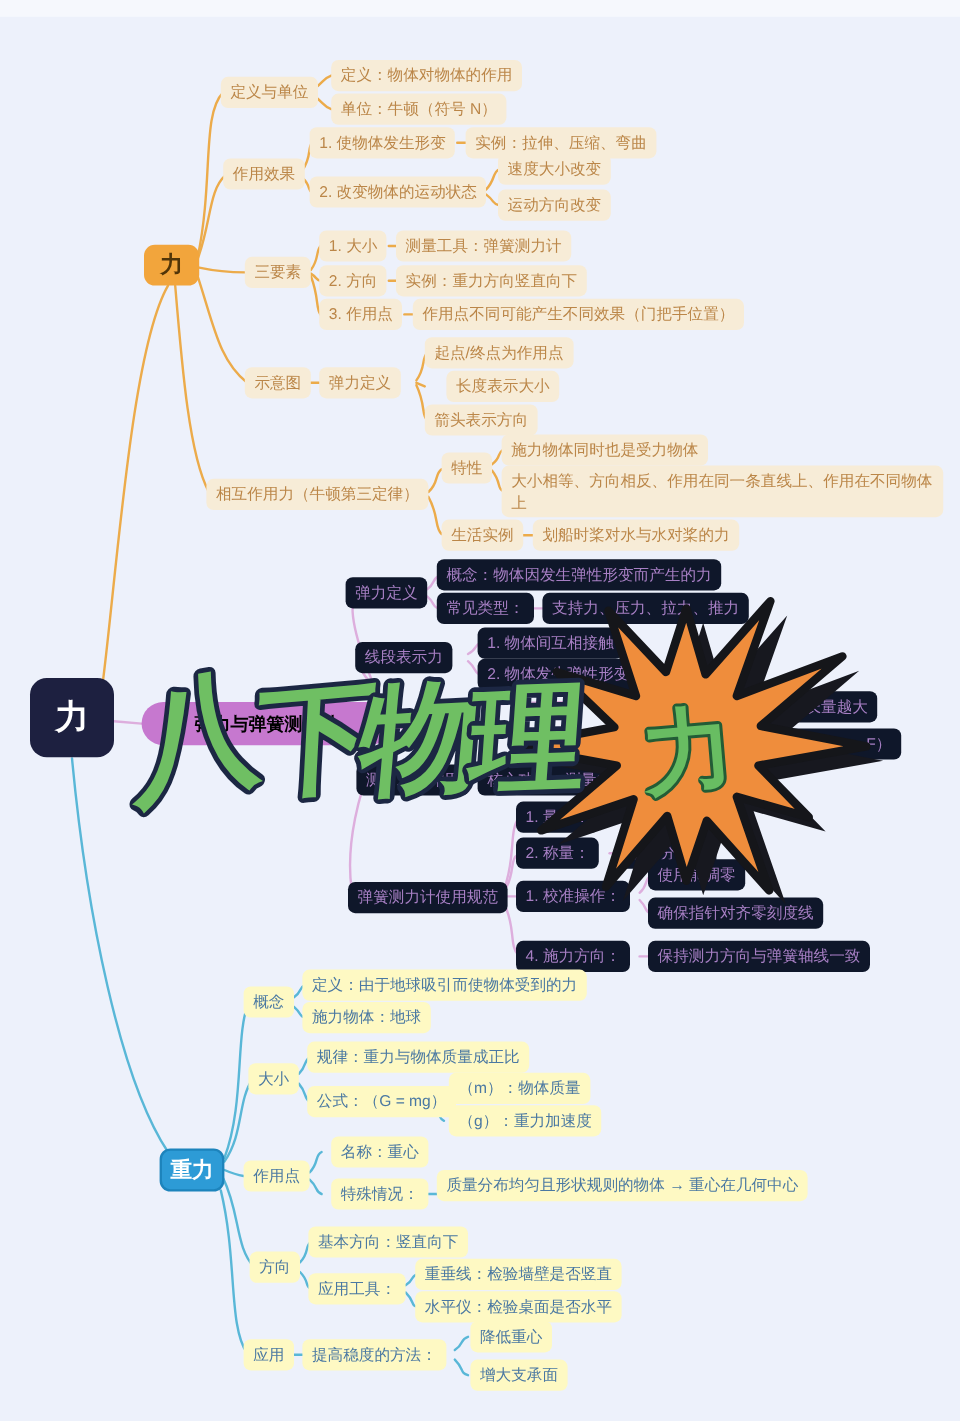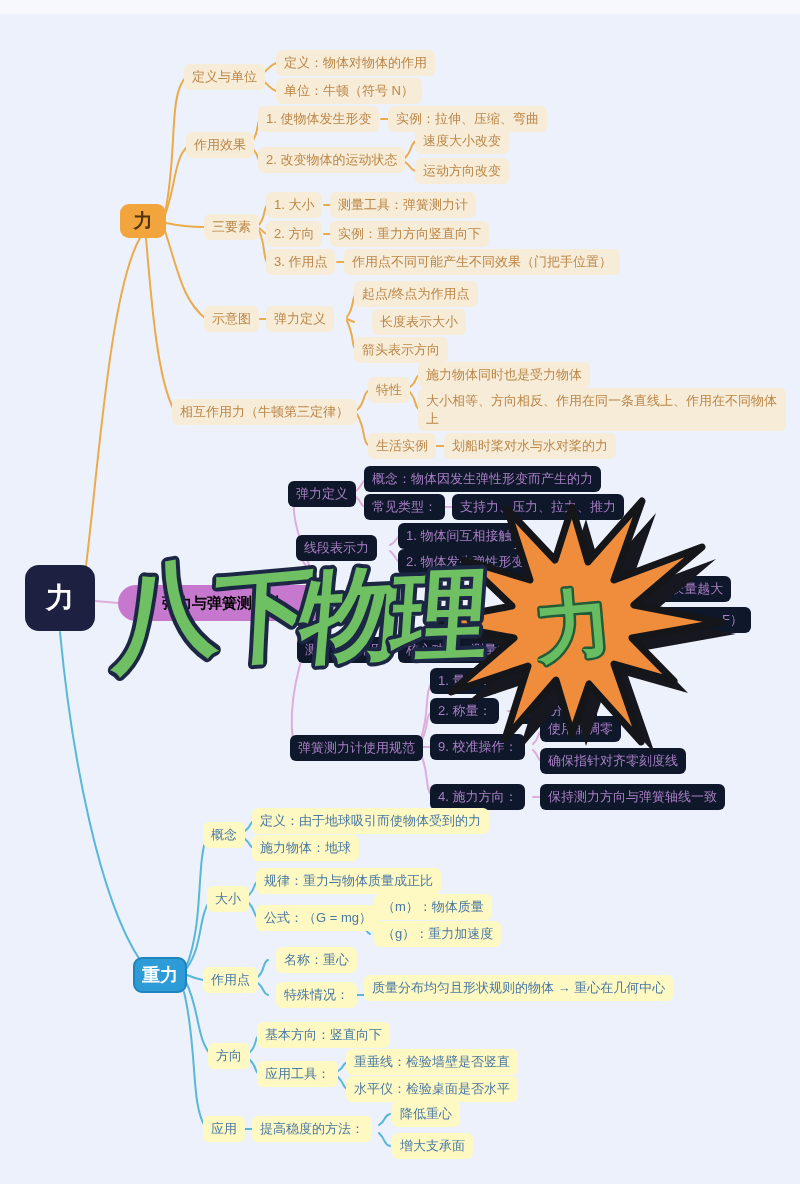--- a/index.html
+++ b/index.html
@@ -154,21 +154,21 @@
 <div class="nd p" style="left:398px;top:523px">1. 物体间互相接触</div>
 <div class="nd p" style="left:398px;top:549px">2. 物体发生弹性形变</div>
 <div class="nd p" style="left:552px;top:576px">拉力越大 → 弹簧伸长量越大</div>
 <div class="nd p" style="left:552px;top:607px">伸长量与拉力成正比（ΔL ∝ F）</div>
 <div class="nd p" style="left:297px;top:637px">测力工具作用</div>
 <div class="nd p" style="left:398px;top:637px">核心功能：测量力的大小</div>
 <div class="nd p" style="left:290px;top:735px">弹簧测力计使用规范</div>
 <div class="nd p" style="left:430px;top:668px">1. 量程：</div>
 <div class="nd p" style="left:430px;top:698px">2. 称量：</div>
 <div class="nd p" style="left:516px;top:698px">明确分度值</div>
-<div class="nd p" style="left:430px;top:734px">9. 校准操作：</div>
+<div class="nd p" style="left:430px;top:734px">1. 校准操作：</div>
 <div class="nd p" style="left:540px;top:716px">使用前调零</div>
 <div class="nd p" style="left:540px;top:748px">确保指针对齐零刻度线</div>
 <div class="nd p" style="left:430px;top:784px">4. 施力方向：</div>
 <div class="nd p" style="left:540px;top:784px">保持测力方向与弹簧轴线一致</div>
 
 <div class="nd b" style="left:203px;top:822px">概念</div>
 <div class="nd b" style="left:252px;top:808px">定义：由于地球吸引而使物体受到的力</div>
 <div class="nd b" style="left:252px;top:835px">施力物体：地球</div>
 <div class="nd b" style="left:207px;top:886px">大小</div>
 <div class="nd b" style="left:256px;top:868px">规律：重力与物体质量成正比</div>

